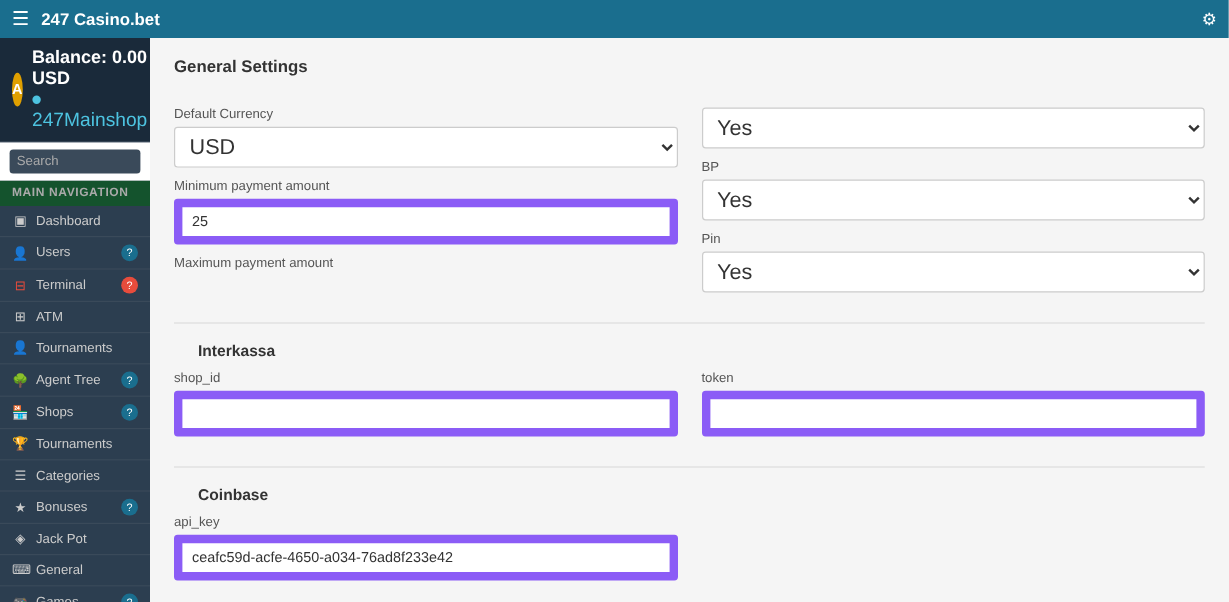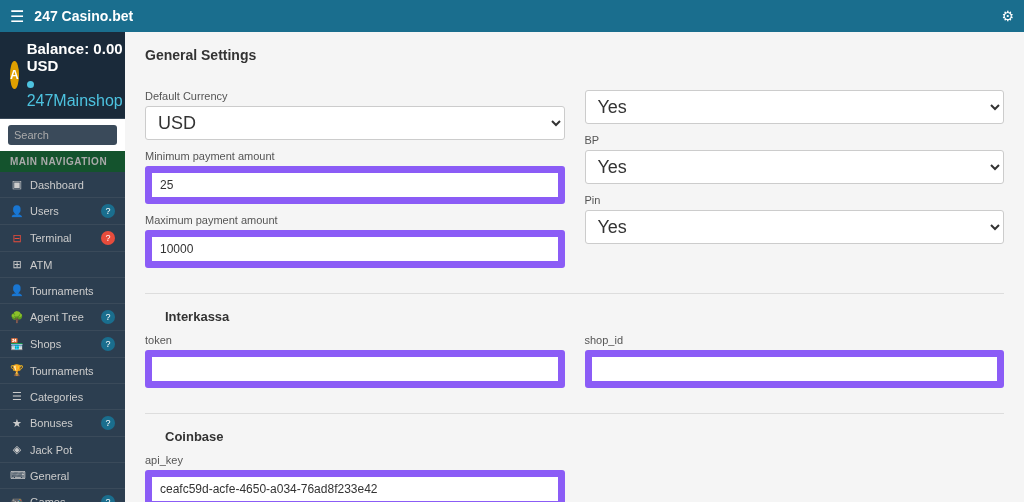--- a/index.html
+++ b/index.html
@@ -305,21 +305,20 @@
             <option>GBP</option>
             <option>BTC</option>
           </select>
         </div>
         <div class="form-group">
           <label class="form-label">Minimum payment amount</label>
           <input type="text" class="form-input" value="25" style="">
         </div>
         <div class="form-group">
           <label class="form-label">Maximum payment amount</label>
-          <input type="text" class="form-input" value="10000" style="">
         </div>
       </div>
 
       <div>
         <div class="form-group">
           <select class="form-select">
             <option>Yes</option>
             <option>No</option>
           </select>
         </div>
@@ -338,25 +337,25 @@
           </select>
         </div>
       </div>
     </div>
 
     <hr class="section-divider">
 
     <div class="subsection-title">Interkassa</div>
     <div class="form-grid">
       <div class="form-group">
+        <label class="form-label">shop_id</label>
+        <input type="text" class="form-input" value="" style="">
+      </div>
+      <div class="form-group">
         <label class="form-label">token</label>
-        <input type="text" class="form-input" value="" style="">
-      </div>
-      <div class="form-group">
-        <label class="form-label">shop_id</label>
         <input type="text" class="form-input" value="" style="">
       </div>
     </div>
 
     <hr class="section-divider">
 
     <div class="subsection-title">Coinbase</div>
     <div class="form-grid">
       <div class="form-group">
         <label class="form-label">api_key</label>

